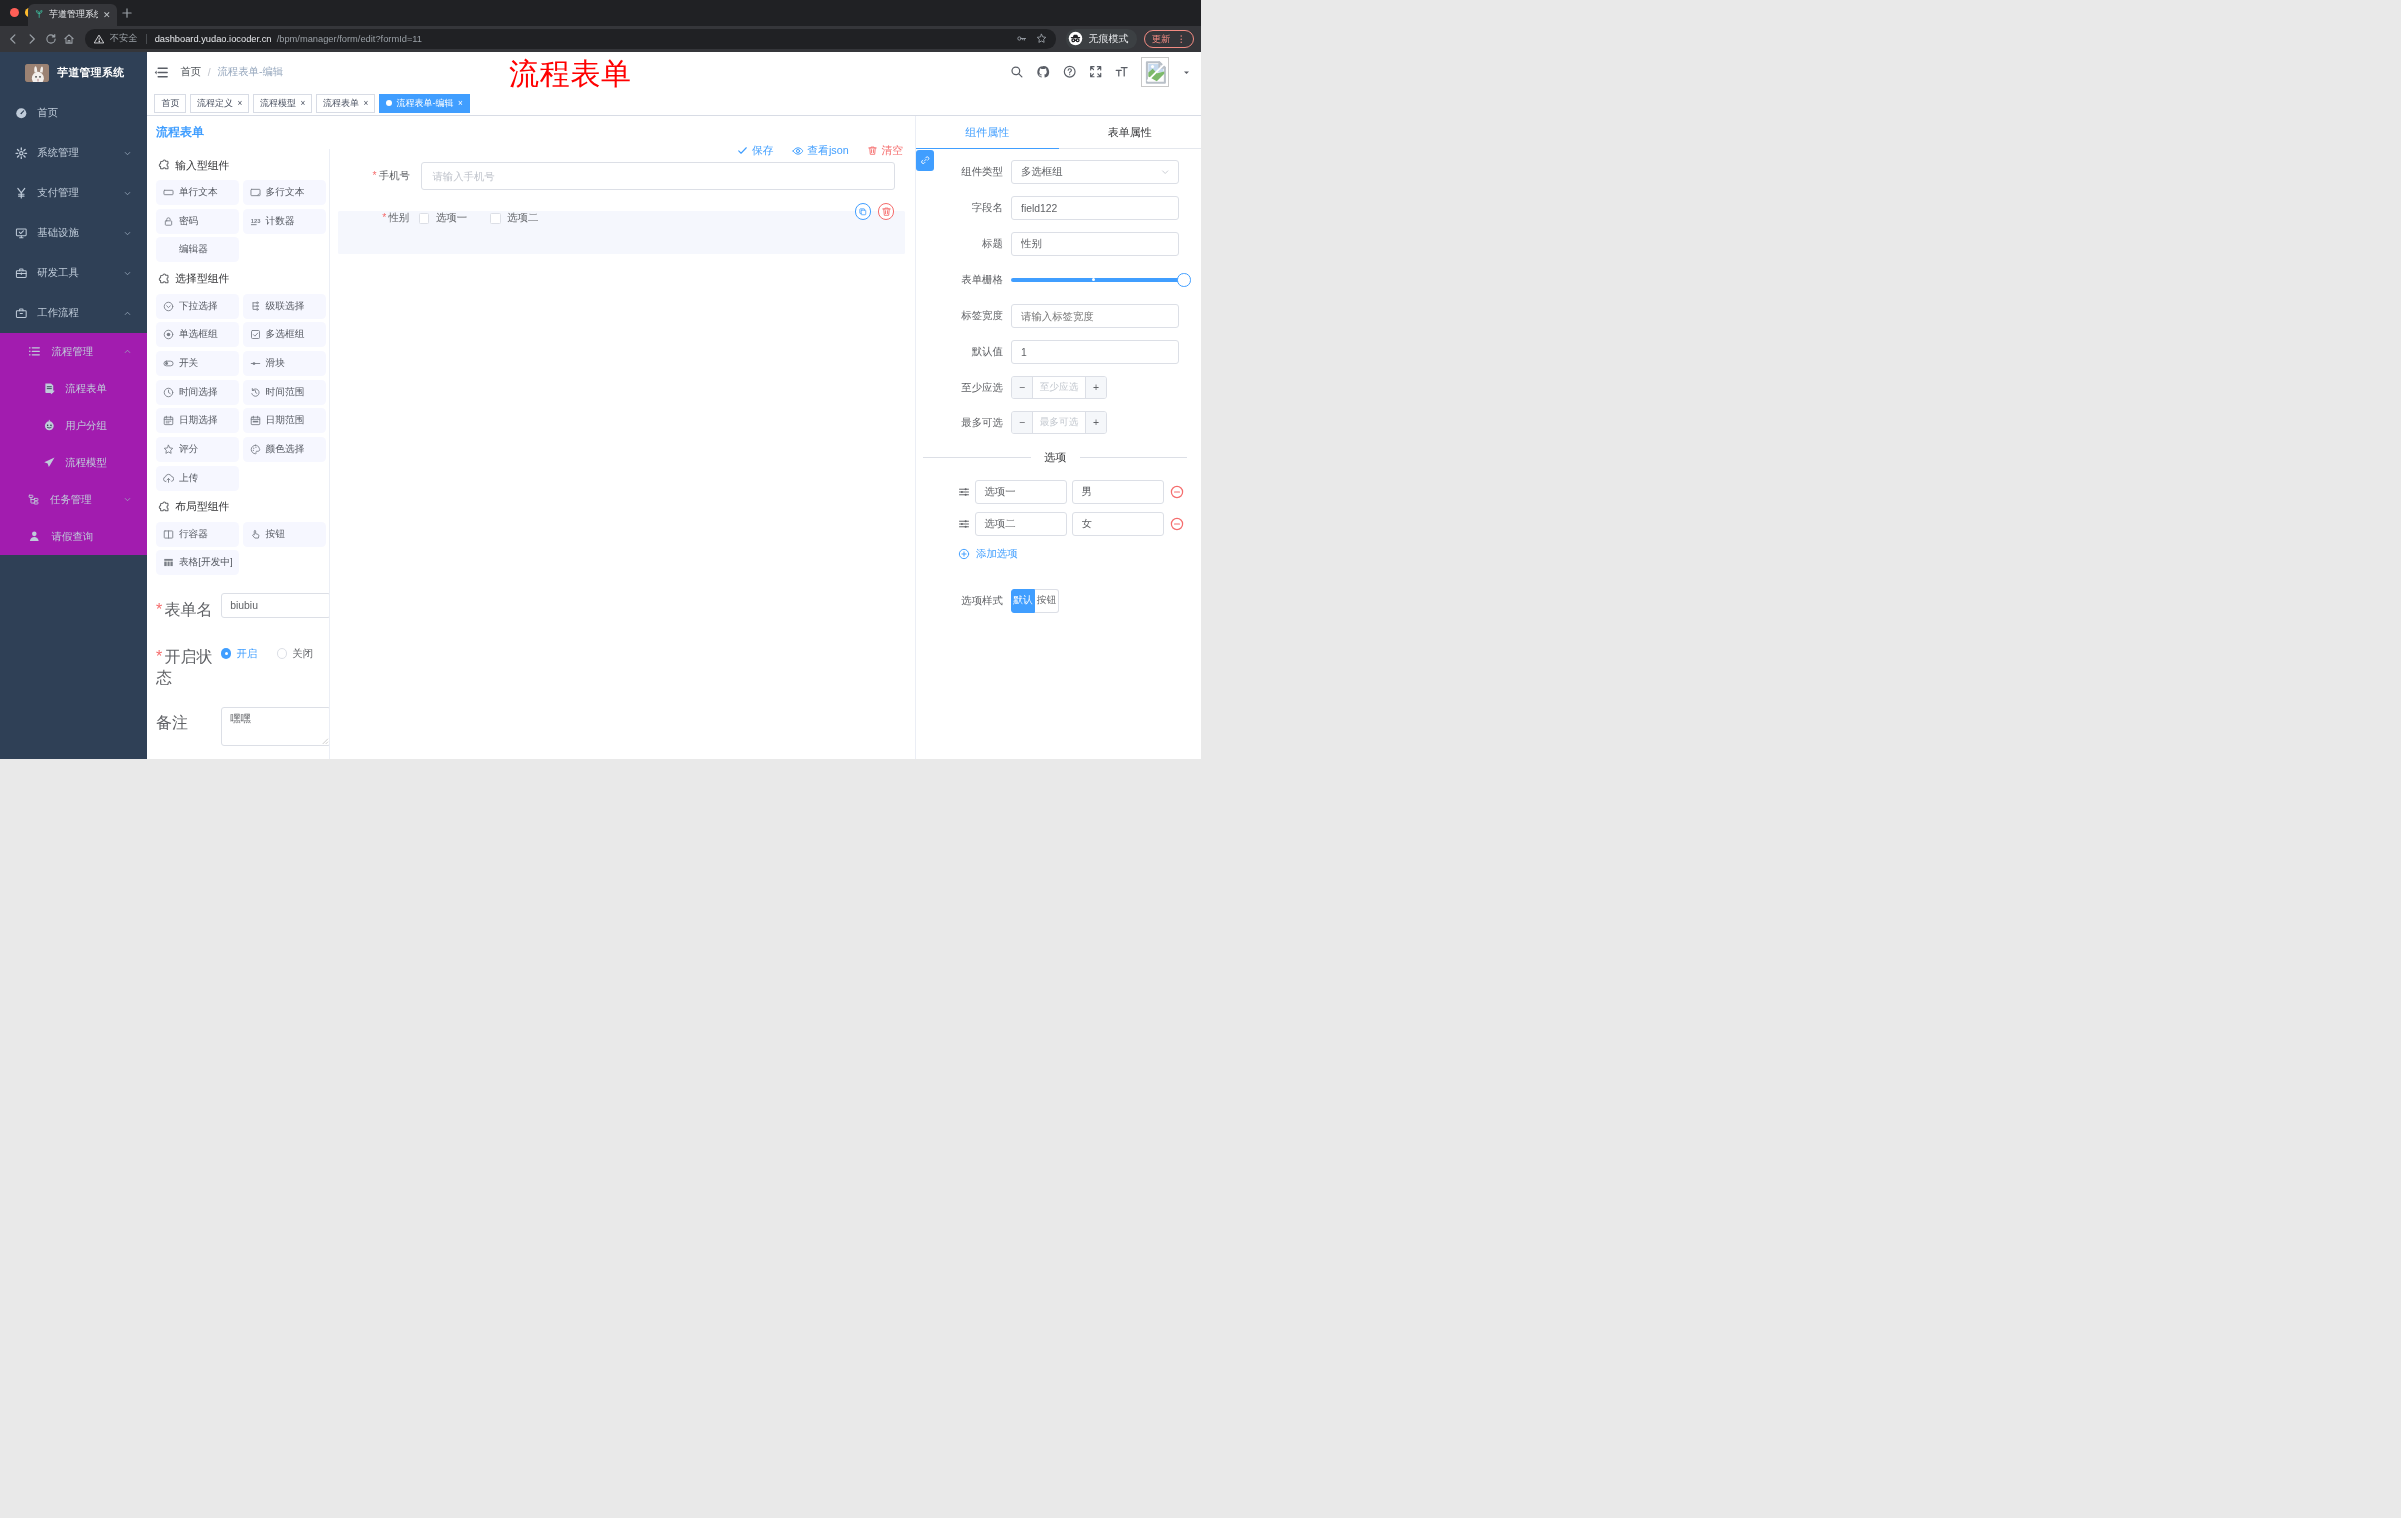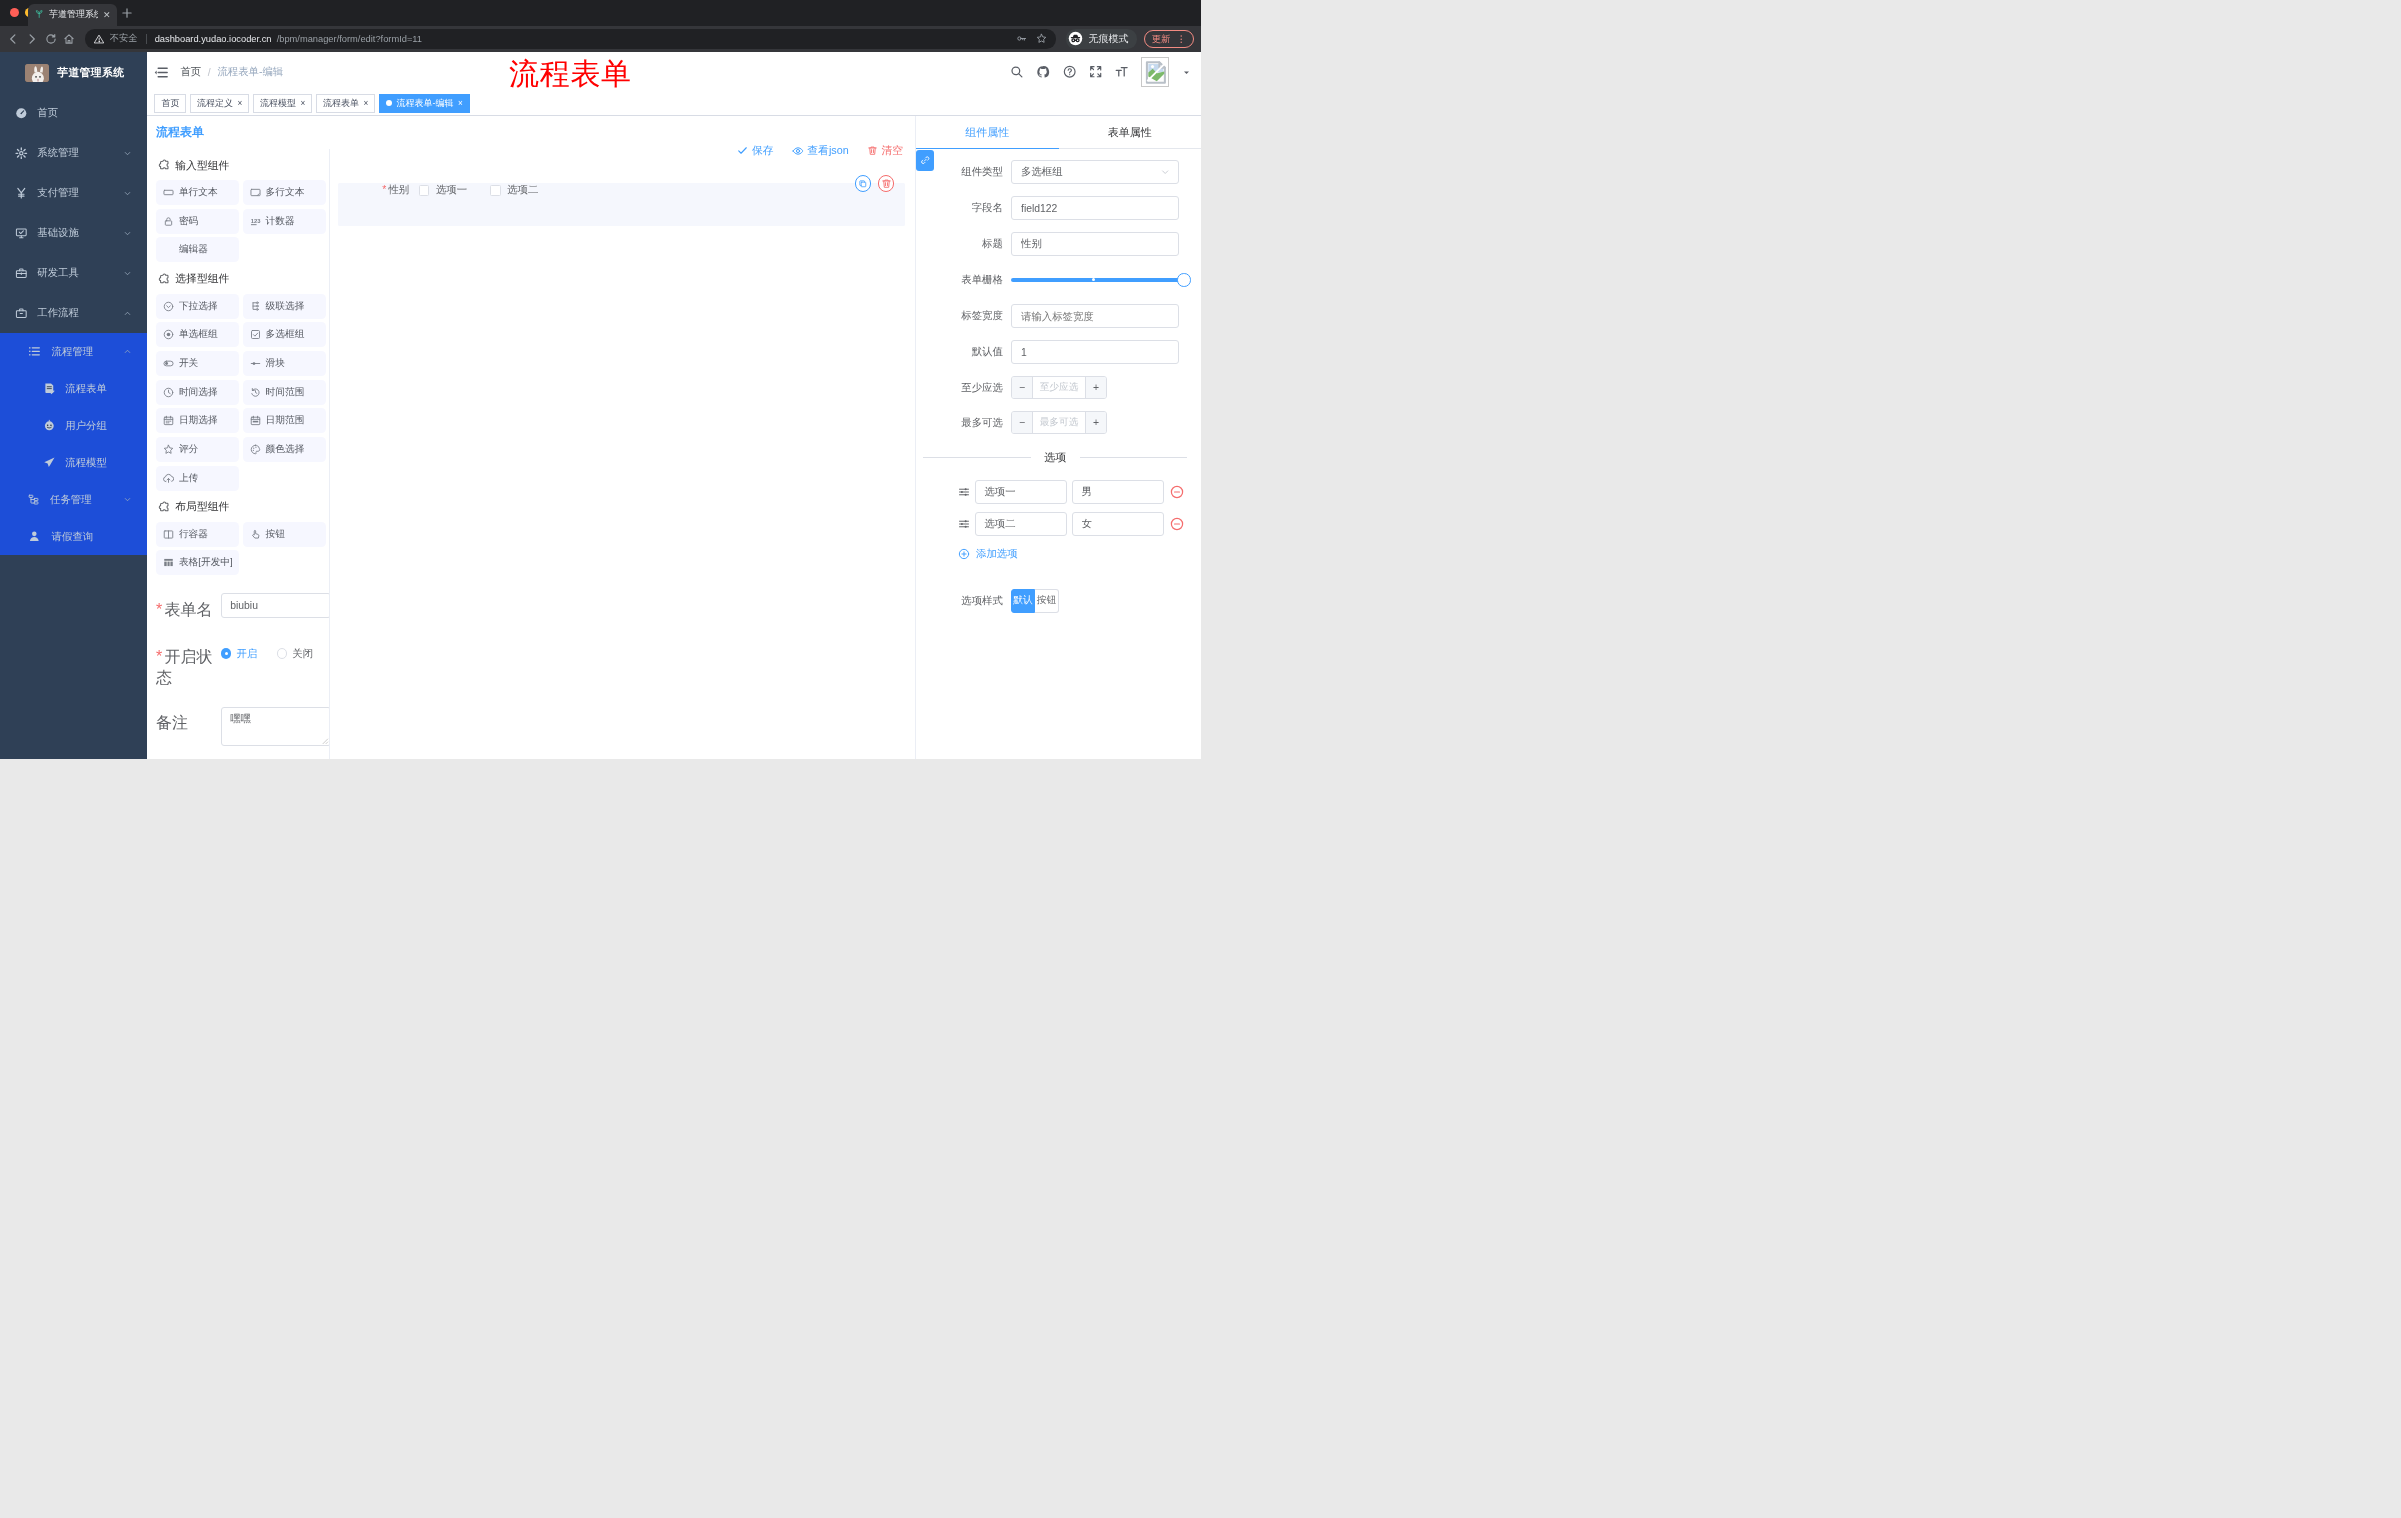--- a/index.html
+++ b/index.html
@@ -38,21 +38,21 @@
   .sidebar{width:147px;flex-shrink:0;background:#2f4056;color:#bfcbd9;overflow:hidden;}
   .logo-row{height:41px;display:flex;align-items:center;gap:8.2px;padding-left:24.5px;}
   .logo-img{width:24.5px;height:18px;border-radius:3px;overflow:hidden;background:#8a6f5c;}
   .brand{color:#fff;font-size:10.8px;font-weight:bold;letter-spacing:0.4px;}
   .mi{display:flex;align-items:center;font-size:10.4px;position:relative;cursor:pointer;}
   .mi .mico{flex-shrink:0;}
   .mi .chev{position:absolute;right:15px;color:#9aabbd;}
   .mi.d0{height:40px;padding-left:15px;gap:9.7px;}
   .mi.d1{height:37px;padding-left:28px;gap:11px;}
   .mi.d2{height:37px;padding-left:43px;gap:9.7px;}
-  .mi.dark{background:#1d4ed8;text-align:center;}
+  .mi.dark{background:#a21caf;text-align:center;}
 
   .main{flex:1;display:flex;flex-direction:column;min-width:0;background:#fff;}
 
   
   .navbar{height:40px;display:flex;align-items:center;padding:0 10.4px 0 7.4px;position:relative;}
   .hamb{color:#5a5e66;margin-right:11px;cursor:pointer;}
   .crumb{font-size:10.4px;display:flex;align-items:center;}
   .crumb .home{color:#4d5257;}
   .crumb .sep{color:#c0c4cc;margin:0 6.7px;}
   .crumb .cur{color:#97a8be;}
@@ -804,20 +804,24 @@
     <span class="ta-wrap"><textarea class="ftext" style="">嘿嘿</textarea>
     <span class="ta-grip">
                       <svg width="6.7" height="6.7" viewBox="0 0 9 9">
                         <path d="M8 1L1 8M8 5L5 8" stroke="#bbb" fill="none"></path>
                       </svg>
                     </span></span>
   </div>
               </div>
 
             <div class="canvas">
+              <div class="phone-row">
+                <span class="clabel"><span class="req">*</span><span>手机号</span></span>
+                <input class="cinput" placeholder="请输入手机号" style="">
+              </div>
               <div class="sel-block">
                 <span class="glabel"><span class="req">*</span><span>性别</span></span>
                 <span class="cbgroup" id="gender-options">
                     <span class="cb">
                       <span class="cbbox"></span>
                       <span>选项一</span>
                     </span>
                     <span class="cb">
                       <span class="cbbox"></span>
                       <span>选项二</span>

